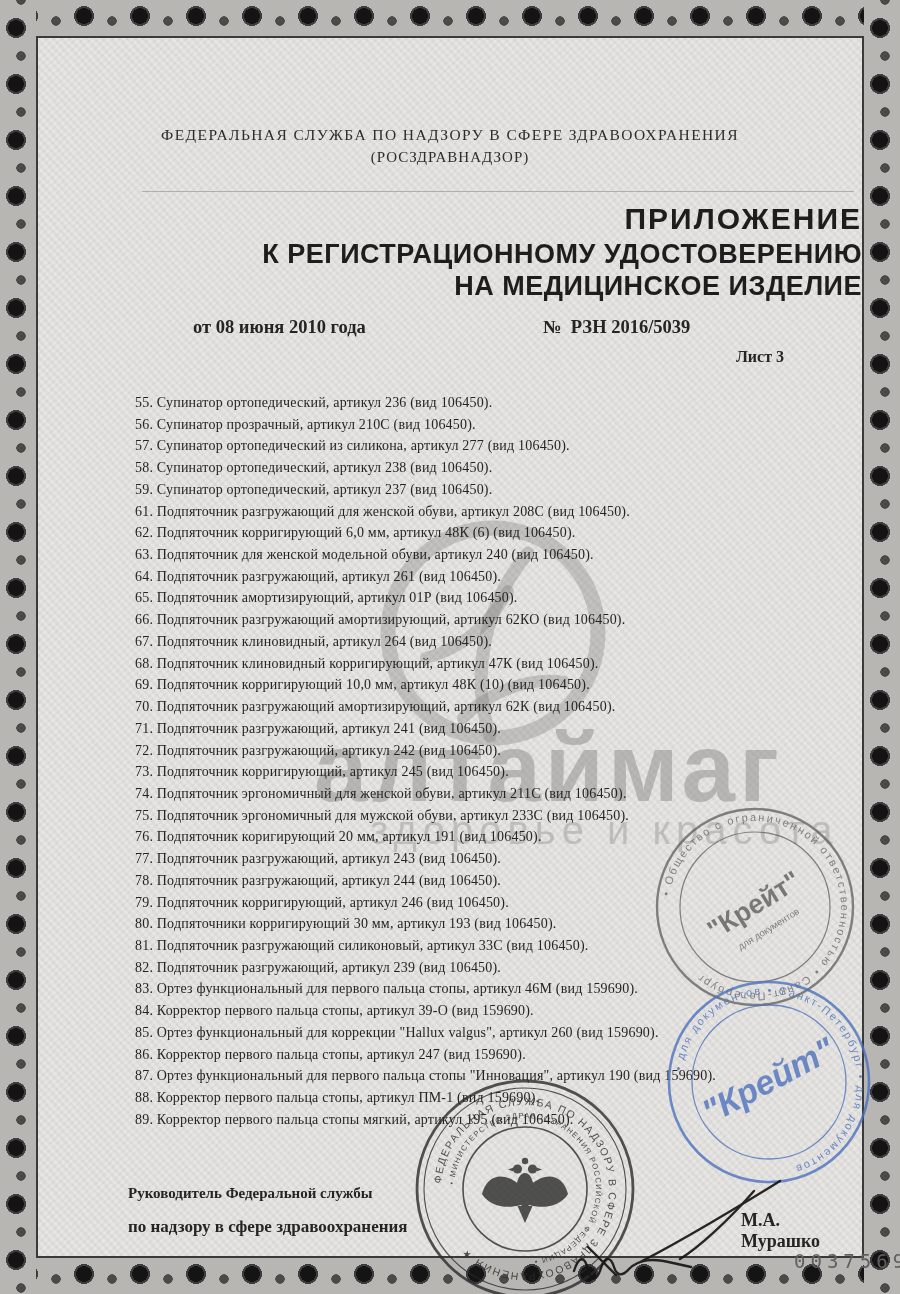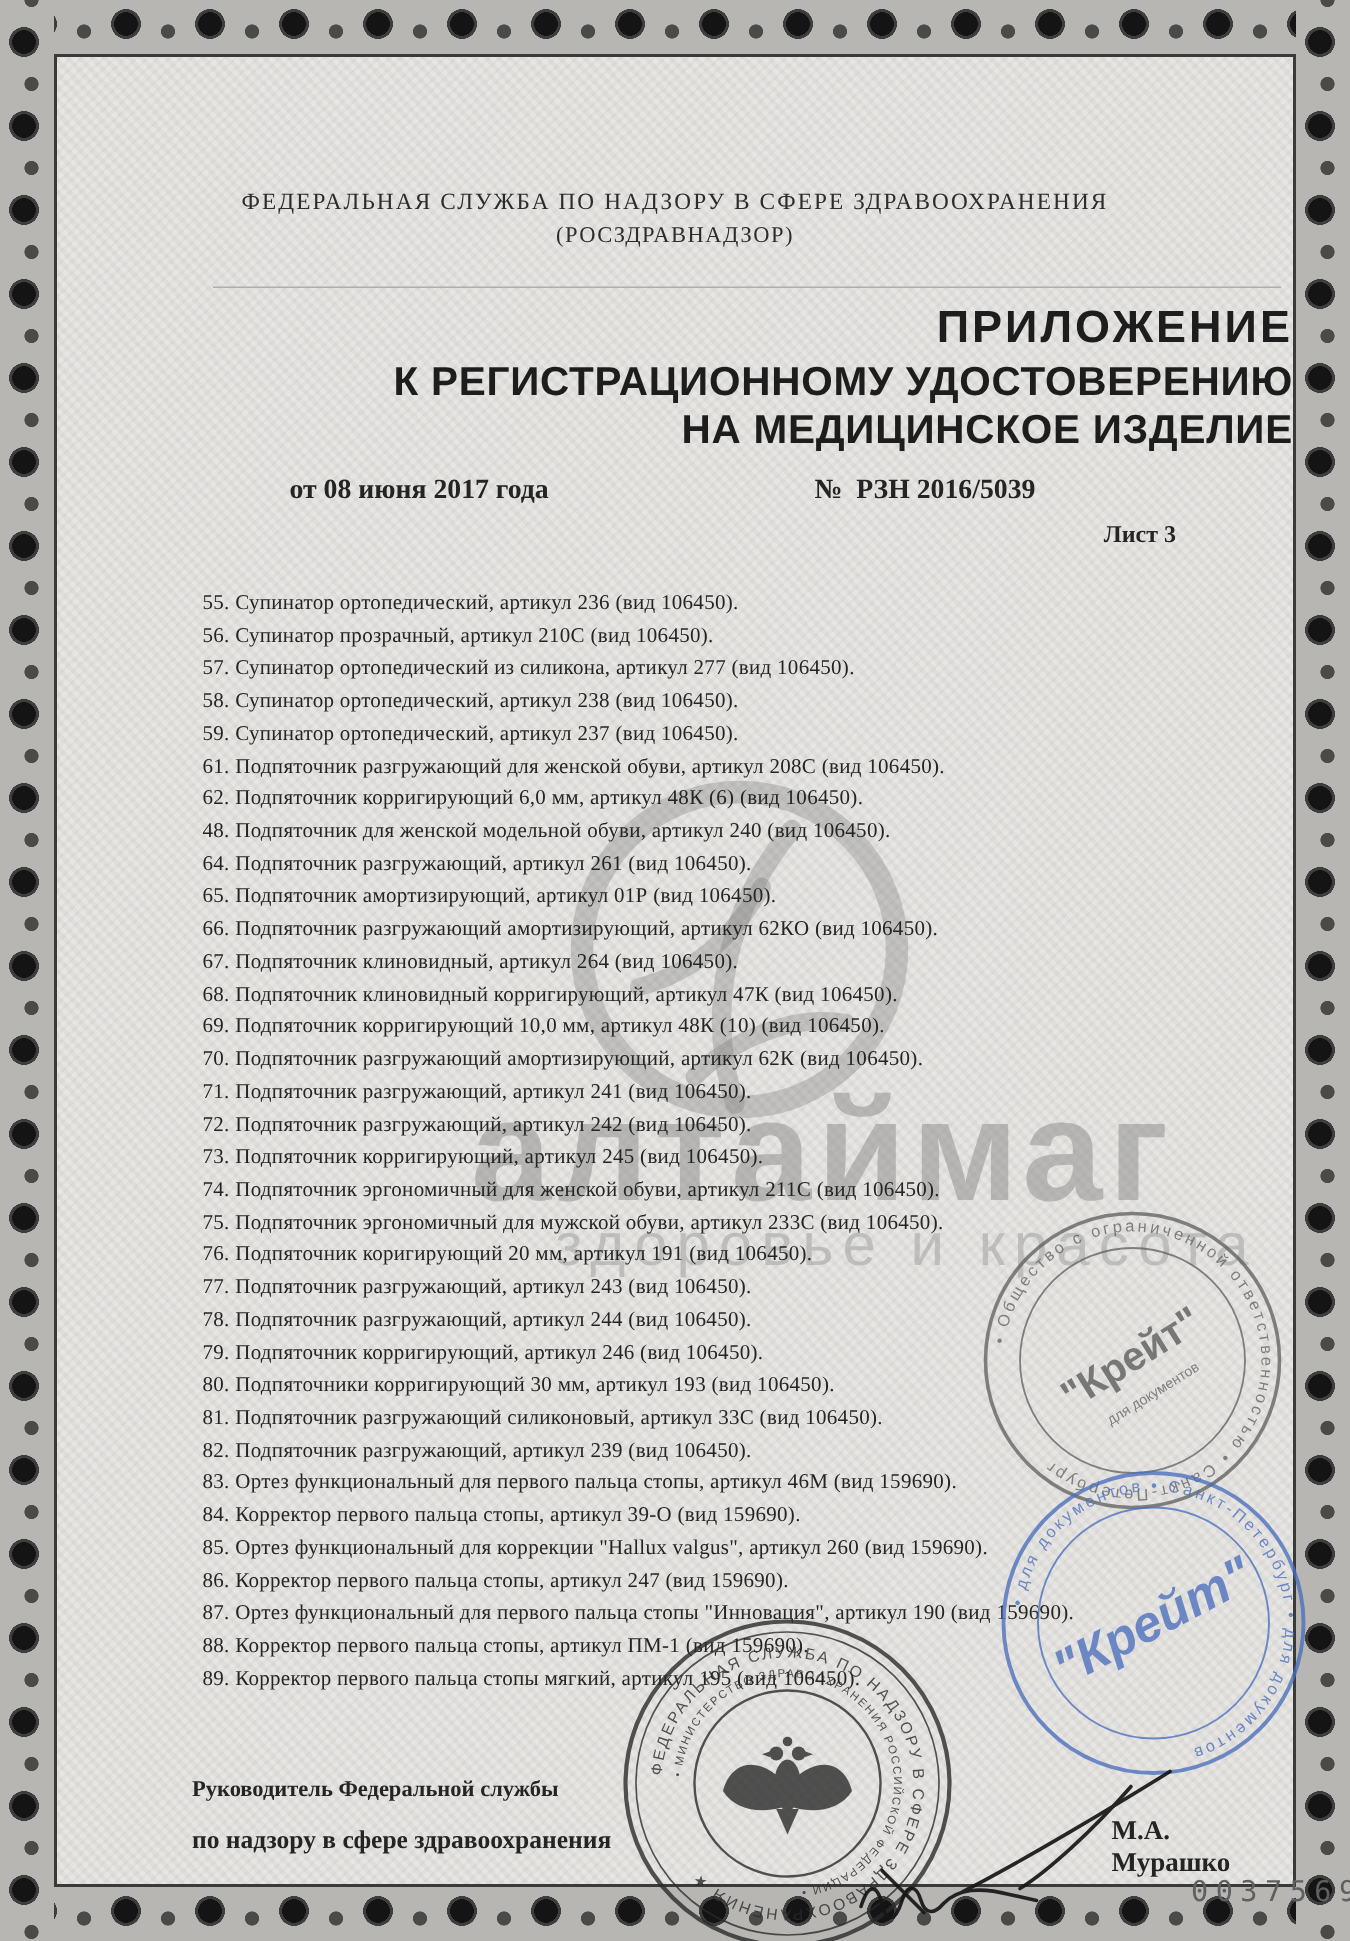--- a/index.html
+++ b/index.html
@@ -92,33 +92,33 @@
 
     <div class="layer txt-layer">
       <div class="abs hdr1">ФЕДЕРАЛЬНАЯ СЛУЖБА ПО НАДЗОРУ В СФЕРЕ ЗДРАВООХРАНЕНИЯ</div>
       <div class="abs hdr2">(РОСЗДРАВНАДЗОР)</div>
       <div class="abs divider"></div>
 
       <div class="abs ttl ttl1">ПРИЛОЖЕНИЕ</div>
       <div class="abs ttl ttl2">К РЕГИСТРАЦИОННОМУ УДОСТОВЕРЕНИЮ</div>
       <div class="abs ttl ttl3">НА МЕДИЦИНСКОЕ ИЗДЕЛИЕ</div>
 
-      <div class="abs meta-date">от  08 июня 2017 года</div>
+      <div class="abs meta-date">от  08 июня 2010 года</div>
       <div class="abs meta-num">№  РЗН 2016/5039</div>
       <div class="abs sheet">Лист 3</div>
 
       <div class="abs list">
         <div class="item">55. Супинатор ортопедический, артикул 236 (вид 106450).</div>
         <div class="item">56. Супинатор прозрачный, артикул 210С (вид 106450).</div>
         <div class="item">57. Супинатор ортопедический из силикона, артикул 277 (вид 106450).</div>
         <div class="item">58. Супинатор ортопедический, артикул 238 (вид 106450).</div>
         <div class="item">59. Супинатор ортопедический, артикул 237 (вид 106450).</div>
         <div class="item">61. Подпяточник разгружающий для женской обуви, артикул 208С (вид 106450).</div>
         <div class="item">62. Подпяточник корригирующий 6,0 мм, артикул 48К (6) (вид 106450).</div>
-        <div class="item">48. Подпяточник для женской модельной обуви, артикул 240 (вид 106450).</div>
+        <div class="item">63. Подпяточник для женской модельной обуви, артикул 240 (вид 106450).</div>
         <div class="item">64. Подпяточник разгружающий, артикул 261 (вид 106450).</div>
         <div class="item">65. Подпяточник амортизирующий, артикул 01Р (вид 106450).</div>
         <div class="item">66. Подпяточник разгружающий амортизирующий, артикул 62КО (вид 106450).</div>
         <div class="item">67. Подпяточник клиновидный, артикул 264 (вид 106450).</div>
         <div class="item">68. Подпяточник клиновидный корригирующий, артикул 47К (вид 106450).</div>
         <div class="item">69. Подпяточник корригирующий 10,0 мм, артикул 48К (10) (вид 106450).</div>
         <div class="item">70. Подпяточник разгружающий амортизирующий, артикул 62К (вид 106450).</div>
         <div class="item">71. Подпяточник разгружающий, артикул 241 (вид 106450).</div>
         <div class="item">72. Подпяточник разгружающий, артикул 242 (вид 106450).</div>
         <div class="item">73. Подпяточник корригирующий, артикул 245 (вид 106450).</div>

